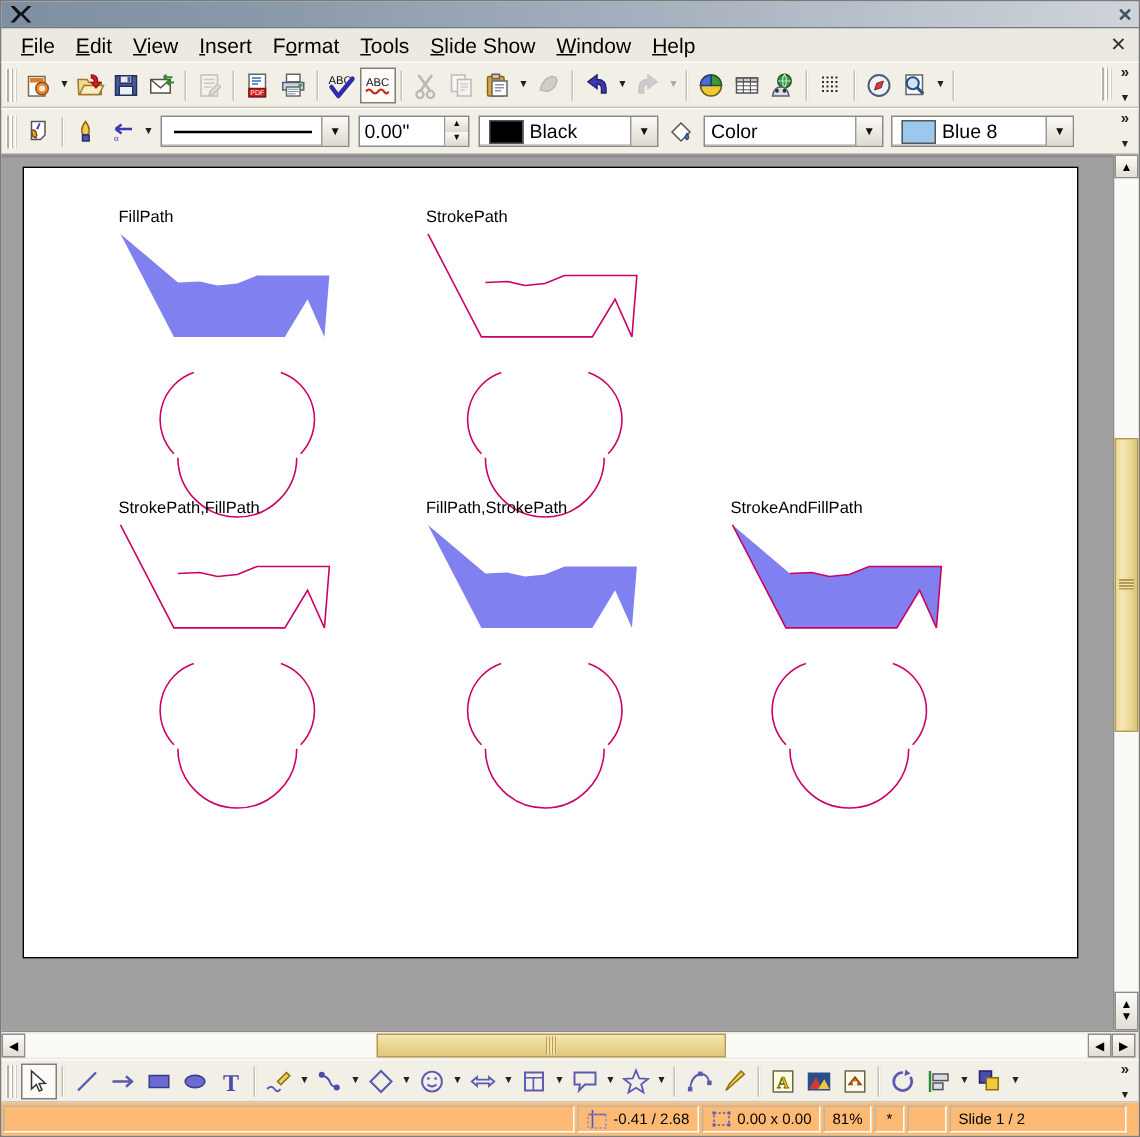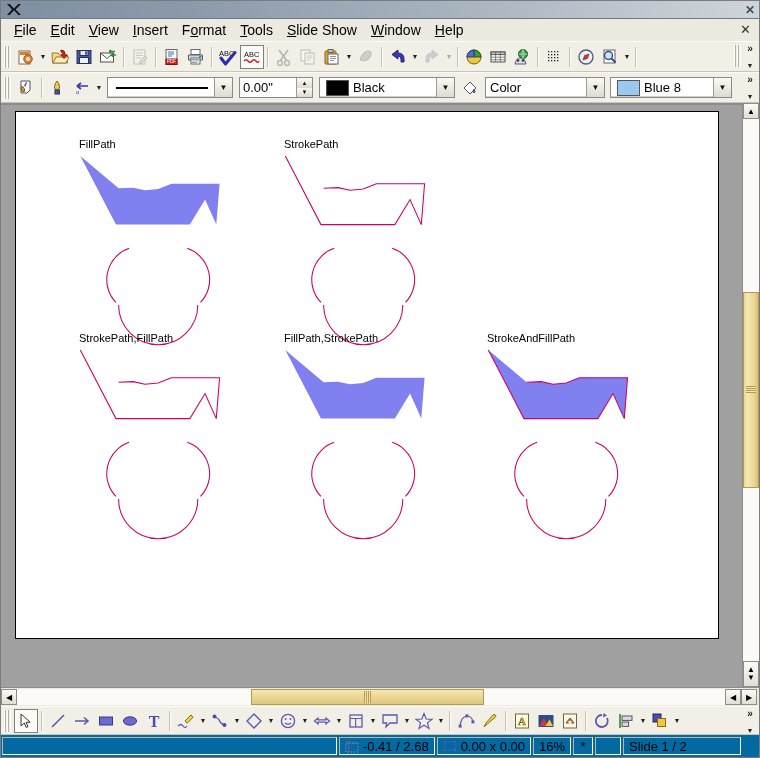--- a/index.html
+++ b/index.html
@@ -341,24 +341,24 @@
     display: flex; align-items: center;
     flex: 0 0 auto;
     position: relative;
     padding-left: 2px;
     overflow: hidden;
   }
 
   
   .statusbar {
     height: 22px;
-    background: #0369a1;
+    background: #fdba74;
     display: flex; align-items: stretch;
     flex: 0 0 auto;
-    font-size: 13px;
+    font-size: 10px;
   }
   .sb-cell {
     border: 1px solid #b9b5a9;
     border-right-color: #fff;
     border-bottom-color: #fff;
     margin: 2px 1px;
     display: flex; align-items: center;
     padding: 0 5px;
     color: #000;
     box-sizing: border-box;
@@ -636,21 +636,21 @@
     </div>
 
     <div class="spin" style="margin-left:6px;">
       <div class="sval">0.00"</div>
       <div class="sbtns">
         <div>▲</div>
         <div>▼</div>
       </div>
     </div>
 
-    <div class="combo" style="width:136px; margin-left:6px;">
+    <div class="combo" style="width:120px; margin-left:6px;">
       <div class="cval">
         <span class="swatch" id="line-swatch" style="background: rgb(0, 0, 0);"></span>
         <span>Black</span>
       </div>
       <div class="cbtn">▼</div>
     </div>
 
     <div class="tb-btn" style="margin-left:3px;">
       <svg class="icon" width="20" height="20" viewBox="0 0 20 20">
         <path d="M4 10 L10 4 L16 10 L10 16 Z" fill="#fff" stroke="#555"></path>
@@ -954,24 +954,24 @@
         <rect x="2" y="3" width="10" height="8" fill="none" stroke="#5a5ab0" stroke-dasharray="1.6 1.4"></rect>
         <rect x="1" y="2" width="2" height="2" fill="#5a5ab0"></rect>
           <rect x="11" y="2" width="2" height="2" fill="#5a5ab0"></rect>
         <rect x="1" y="10" width="2" height="2" fill="#5a5ab0"></rect>
           <rect x="11" y="10" width="2" height="2" fill="#5a5ab0"></rect>
       </svg>
       <span>0.00 x 0.00</span>
     </div>
 
     <div class="sb-cell">
-      <span>16%</span>
+      <span>81%</span>
     </div>
     <div class="sb-cell" style="min-width:20px; justify-content:center;">
       <span>*</span>
     </div>
     <div class="sb-cell" style="min-width:26px;"></div>
-    <div class="sb-cell" style="min-width:118px; margin-right:18px;">
+    <div class="sb-cell" style="min-width:118px; margin-right:8px;">
       <span>Slide 1 / 2</span>
     </div>
   </div>
 
 </div>
 
 </body></html>

